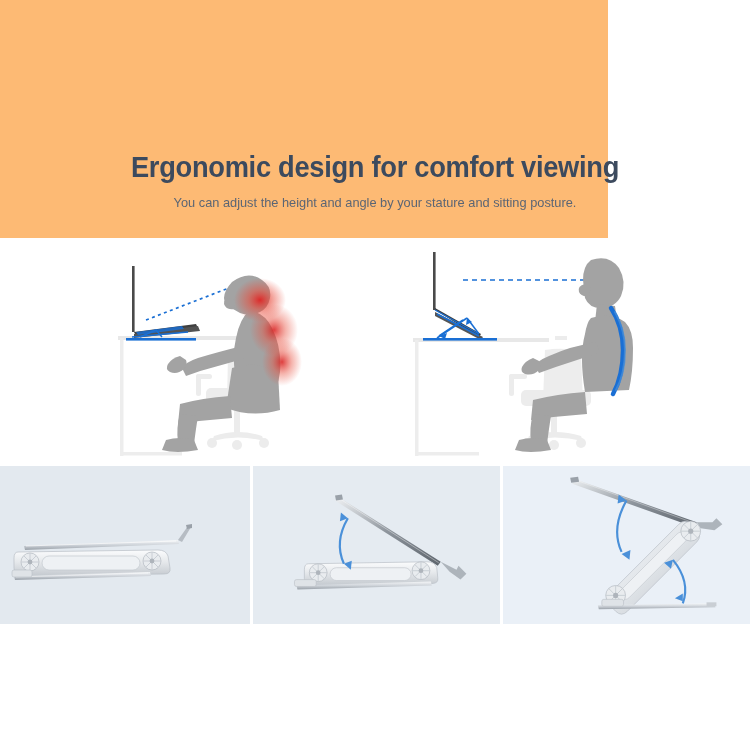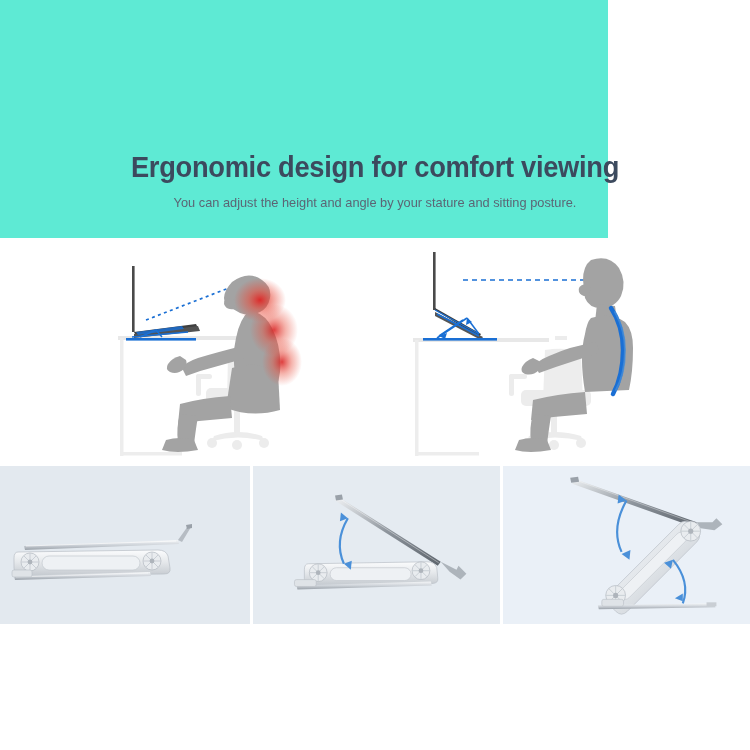--- a/index.html
+++ b/index.html
@@ -3,21 +3,21 @@
 <meta charset="utf-8">
 <style>
   html,body{margin:0;padding:0;}
   body{
     width:750px;height:750px;
     background:#ffffff;
     font-family:"Liberation Sans", sans-serif;
     overflow:hidden;
     position:relative;
   }
-  .page{position:relative;width:608px;height:750px;background:#5eead4;}
+  .page{position:relative;width:608px;height:750px;background:#fdba74;}
 
   
   .header{position:absolute;left:0;top:0;width:750px;text-align:center;}
   .title{
     position:absolute;left:0;top:150px;width:750px;
     font-size:29px;line-height:34px;
     font-weight:bold;
     letter-spacing:-0.3px;
     color:#3c4a5e;
     font-family:"Liberation Sans", sans-serif;

